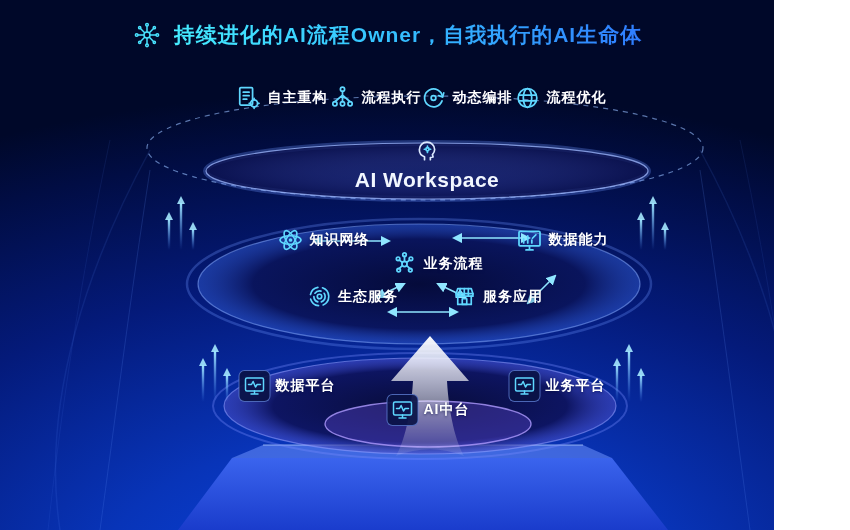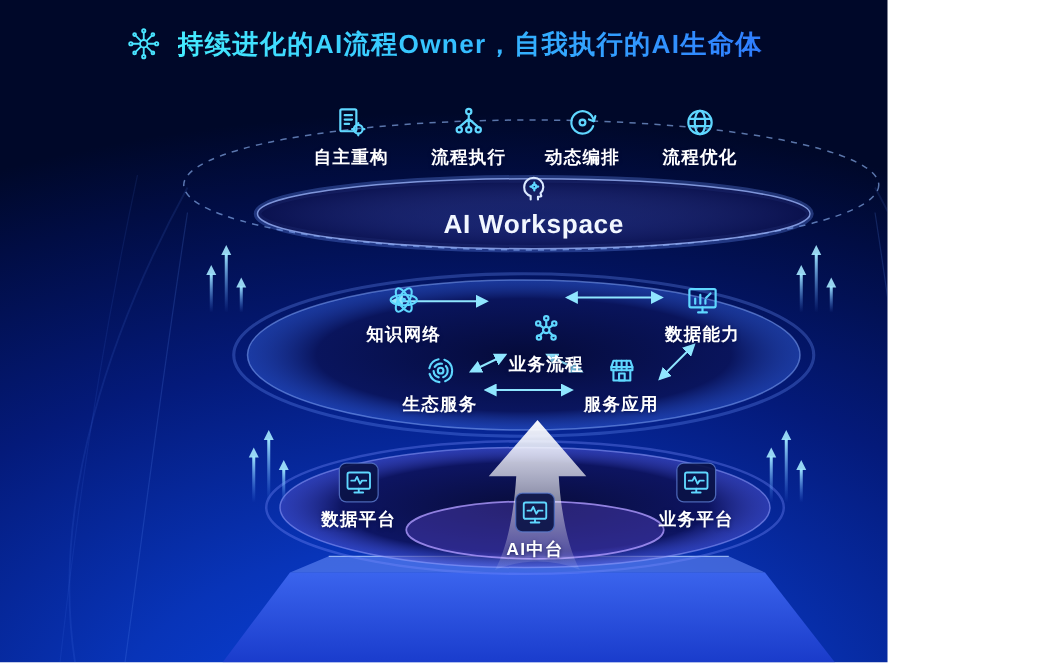--- a/index.html
+++ b/index.html
@@ -1,29 +1,29 @@
 <!DOCTYPE html>
 <html><head>
 <meta charset="utf-8">
 <style>
   html,body{margin:0;padding:0;}
   .stage{
-    position:relative;width:710px;height:530px;overflow:hidden;
+    position:relative;width:774px;height:530px;overflow:hidden;
     font-family:"Liberation Sans",sans-serif;
     background:
       radial-gradient(120% 95% at 50% 112%, #0a46e8 0%, #0834b8 32%, #041a7a 62%, #010d44 88%, #000829 100%);
   }
   .decor{position:absolute;left:0;top:0;}
   .title-row{position:absolute;top:20px;left:0;right:0;display:flex;justify-content:center;align-items:center;gap:12px;z-index:5;}
   .title-text{
     font-size:21px;font-weight:bold;letter-spacing:1px;
     background:linear-gradient(90deg,#45ecff 0%,#35c2ff 45%,#2f7dff 100%);
     -webkit-background-clip:text;background-clip:text;color:transparent;
   }
-  .node{position:absolute;display:flex;flex-direction:column;align-items:center;gap:5px;transform:translateX(-50%);z-index:6;}
+  .node{position:absolute;display:flex;flex-direction:row;align-items:center;gap:5px;transform:translateX(-50%);z-index:6;}
   .node .lbl{color:#ffffff;font-weight:bold;font-size:14px;white-space:nowrap;letter-spacing:1px;text-shadow:0 1px 3px rgba(0,10,60,.6);}
   .ws-label{position:absolute;transform:translateX(-50%);color:#f2f7ff;font-weight:bold;font-size:21px;letter-spacing:.5px;z-index:6;white-space:nowrap;}
   .plate{background:rgba(10,18,70,.92);border:1px solid rgba(120,160,255,.6);border-radius:6px;padding:3px;display:flex;}
   svg.ic{display:block;}
 </style>
 </head>
 <body>
 
 <div class="stage">
 

